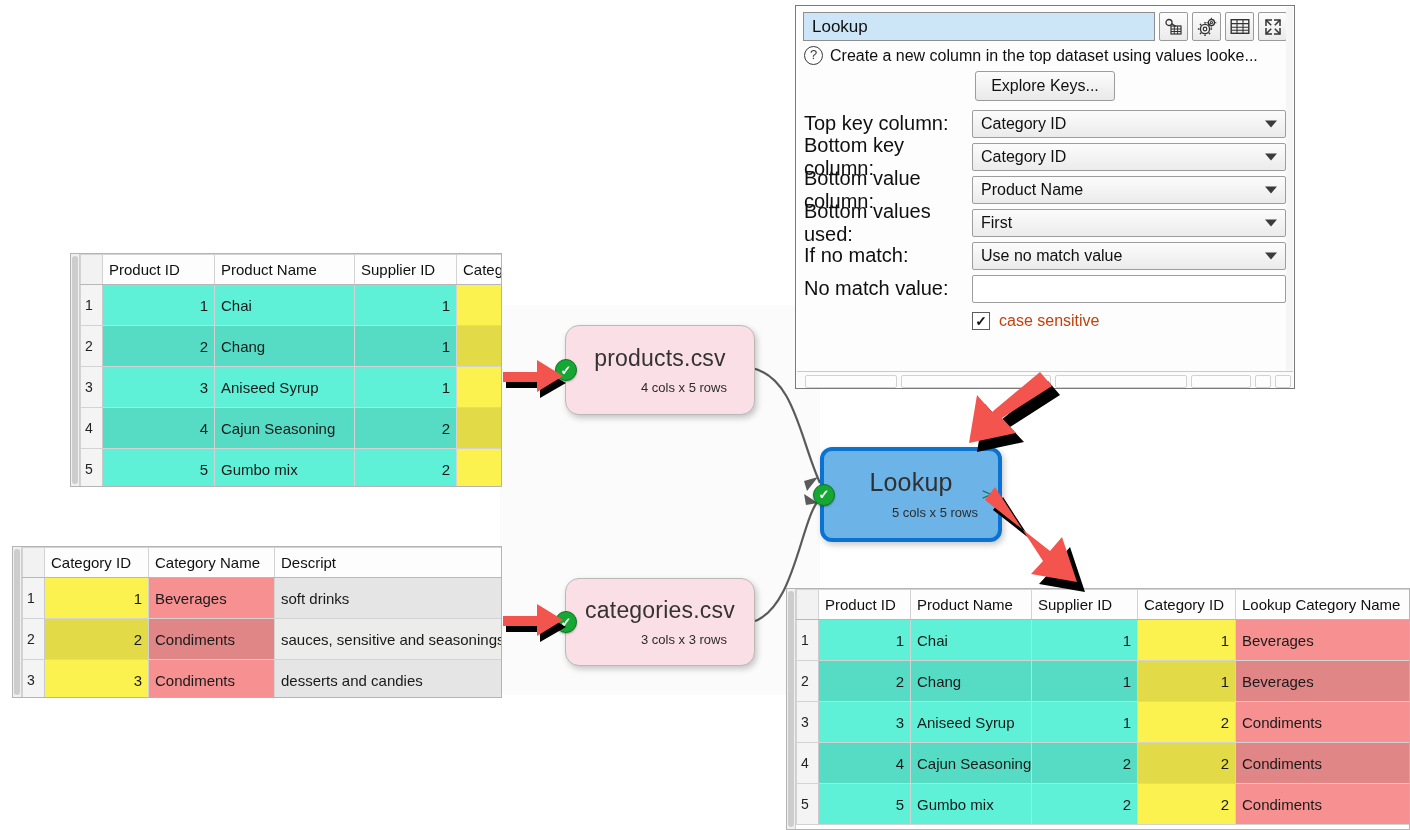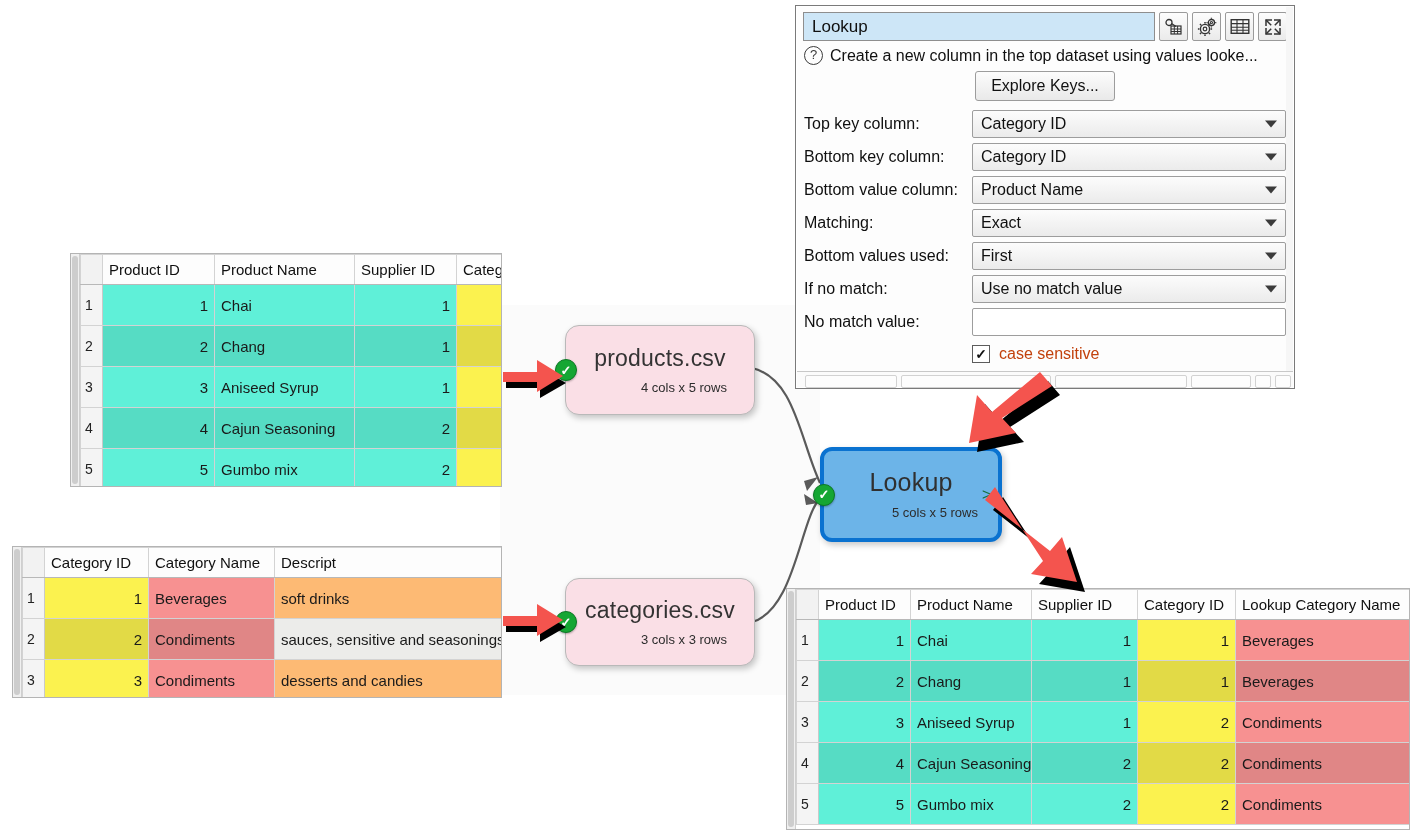--- a/index.html
+++ b/index.html
@@ -50,21 +50,21 @@
   .num { text-align: right; }
   .txt { text-align: left; }
 
   
   .c-teal  { background: #5ff0d8; }
   .c-teal2 { background: #56dcc4; }
   .c-yel   { background: #fbf24f; }
   .c-yel2  { background: #e2da46; }
   .c-red   { background: #f79191; }
   .c-red2  { background: #e08686; }
-  .c-white { background: #fdba74; }
+  .c-white { background: #e5e5e5; }
   .c-white2{ background: #ececea; }
 
   .tbl-frame {
     position: absolute;
     background: #fff;
     border: 1px solid #b4b4b4;
     overflow: hidden;
   }
   .tbl-scrollbar-l {
     position: absolute; left: 0; top: 0; bottom: 0; width: 9px;
@@ -154,21 +154,21 @@
     flex: 0 0 auto;
   }
   .explore-row { display: flex; justify-content: center; padding: 6px 0 4px 0; align-items: flex-end; }
   .btn {
     background: linear-gradient(#fcfcfc, #e9e9e9);
     border: 1px solid #9c9c9c; border-radius: 3px;
     padding: 5px 15px; font-size: 16px; color: #111;
   }
   .form { padding: 2px 8px 0 8px; }
   .frow { display: flex; align-items: center; height: 33px; }
-  .flabel { width: 168px; font-size: 16px; color: #0f0f0f; flex: 0 0 auto; }
+  .flabel { width: 168px; font-size: 20px; color: #0f0f0f; flex: 0 0 auto; }
   .fctl { flex: 1 1 auto; position: relative; }
   .combo {
     height: 28px; background: linear-gradient(#fcfcfc, #ebebeb);
     border: 1px solid #9d9d9d; border-radius: 2px;
     display: flex; align-items: center; padding: 0 24px 0 8px;
     font-size: 16px; color: #101010;
   }
   .combo .arrow {
     position: absolute; right: 9px; top: 50%; transform: translateY(-50%);
     width: 0; height: 0; border-left: 6px solid transparent;
@@ -481,29 +481,20 @@
       <div class="frow">
         <div class="flabel">Bottom value column:</div>
         <div class="fctl">
           <div class="combo">
             <span>Product Name</span>
             <span class="arrow"></span>
           </div>
         </div>
       </div>
 
-      <div class="frow">
-        <div class="flabel">Matching:</div>
-        <div class="fctl">
-          <div class="combo">
-            <span>Exact</span>
-            <span class="arrow"></span>
-          </div>
-        </div>
-      </div>
 
       <div class="frow">
         <div class="flabel">Bottom values used:</div>
         <div class="fctl">
           <div class="combo">
             <span>First</span>
             <span class="arrow"></span>
           </div>
         </div>
       </div>

